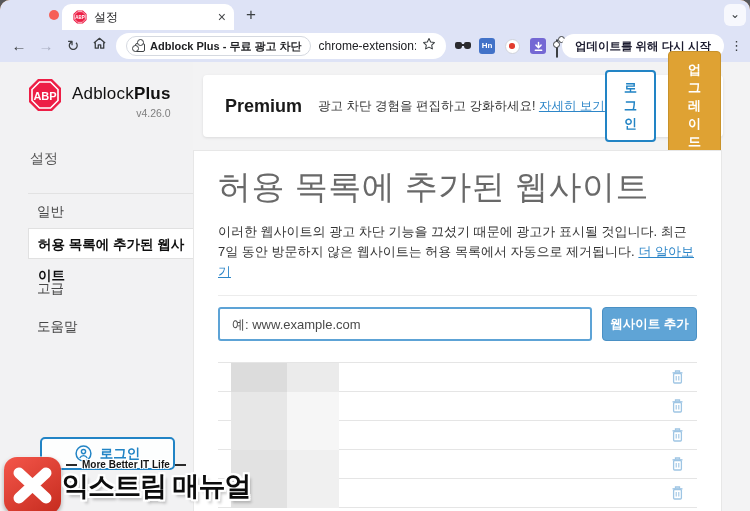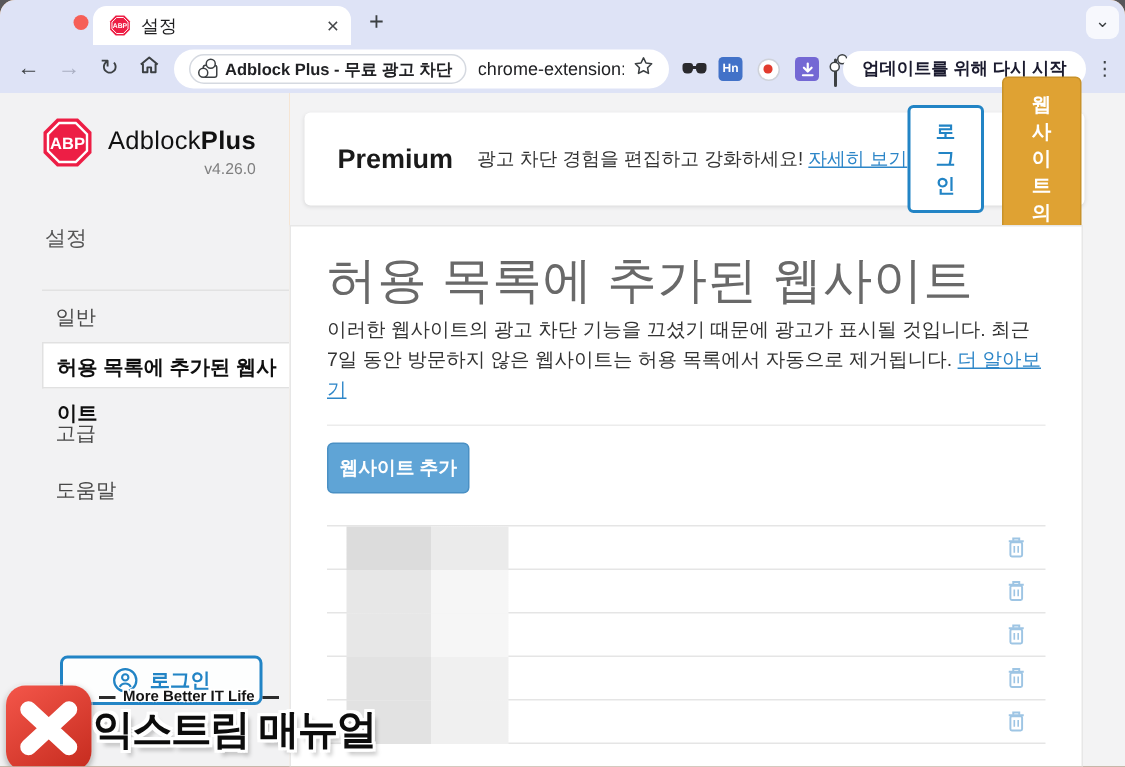--- a/index.html
+++ b/index.html
@@ -89,21 +89,21 @@
                color:#2284c5; font-size:13px; font-weight:bold; padding:7px 17px; cursor:pointer;
                font-family:inherit; }
   .btn-upgrade { margin-left:12px; background:#dfa233; border:1px solid #c8922a; border-radius:4px;
                  color:#fff; font-size:13px; font-weight:bold; padding:9px 19px; cursor:pointer;
                  font-family:inherit; }
 
   
   .card { position:absolute; left:0; top:88px; width:529px; bottom:-10px; background:#fff;
           border:1px solid #e7e7e7; border-bottom:none; padding:14px 24px 0 24px; }
   .card h1 { font-size:33px; font-weight:300; color:#696969; letter-spacing:.5px; white-space:nowrap; }
-  .card-desc { font-size:13px; color:#333; line-height:1.55; }
+  .card-desc { margin-top:12px; font-size:13px; color:#333; line-height:1.55; }
   .card-div { margin-top:13px; border-top:1px solid #ececec; }
   .addrow { margin-top:11px; display:flex; gap:10px; }
   .allow-input { flex:1; height:34px; border:2px solid #5da3d6; border-radius:3px; padding:0 12px;
                  font-size:13px; color:#222; font-family:inherit; outline:none; }
   .allow-input::placeholder { color:#4a4a4a; opacity:1; }
   .btn-add { width:95px; height:34px; background:#5fa4d6; border:1px solid #4a90c4; border-radius:4px;
              color:#fff; font-size:12.5px; font-weight:bold; cursor:pointer; font-family:inherit; }
   .list { margin-top:21px; border-top:1px solid #e5e5e5; }
   .row { height:29px; display:flex; align-items:center; padding:0 12px; border-bottom:1px solid #e5e5e5; }
   .redact { width:108px; height:29px; margin-left:1px;
@@ -221,28 +221,29 @@
     <div class="mainarea">
 
       <div class="premium">
         <svg width="24" height="20" viewBox="0 0 24 20">
           <path d="M2 15 3.6 5.5 8.6 10 12 3 15.4 10 20.4 5.5 22 15z" fill="#d9a62e"></path>
           <rect x="2.4" y="16.5" width="19.2" height="2.4" rx="1" fill="#d9a62e"></rect>
         </svg>
         <span class="prem-title">Premium</span>
         <span class="prem-desc"><span>광고 차단 경험을 편집하고 강화하세요!</span> <span class="prem-link">자세히 보기</span></span>
         <button class="btn-login">로그인</button>
-        <button class="btn-upgrade">웹사이트의</button>
+        <button class="btn-upgrade">업그레이드</button>
       </div>
 
       <div class="card">
         <h1>허용 목록에 추가된 웹사이트</h1>
         <p class="card-desc"><span>이러한 웹사이트의 광고 차단 기능을 끄셨기 때문에 광고가 표시될 것입니다. 최근 7일 동안 방문하지 않은 웹사이트는 허용 목록에서 자동으로 제거됩니다.</span> <span class="learn-link">더 알아보기</span></p>
         <div class="card-div"></div>
         <div class="addrow">
+          <input class="allow-input" type="text" placeholder="예: www.example.com" style="">
           <button class="btn-add">웹사이트 추가</button>
         </div>
         <div class="list">
           <div class="row">
             <div class="redact"></div>
             <button class="trash"><svg width="15" height="16" viewBox="0 0 15 16">
                   <path d="M5.5 3.5V2h4v1.5" fill="none" stroke="#9ec5e4" stroke-width="1.3"></path>
                   <path d="M2.5 3.8h10" stroke="#9ec5e4" stroke-width="1.3"></path>
                   <rect x="3.6" y="4.5" width="7.8" height="9.5" rx="1" fill="none" stroke="#9ec5e4" stroke-width="1.3"></rect>
                   <path d="M6.2 7v4.5M8.8 7v4.5" stroke="#9ec5e4" stroke-width="1.1"></path>

